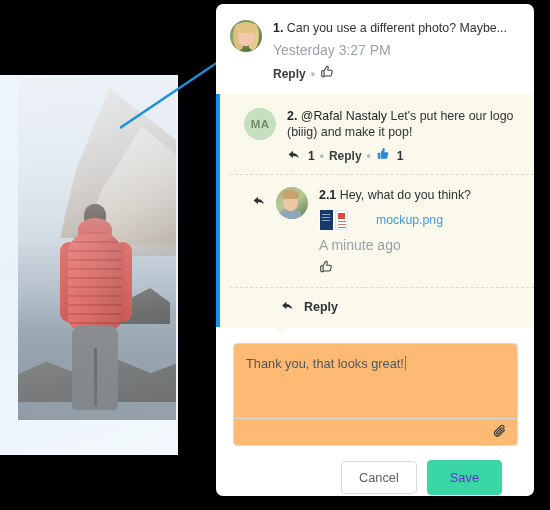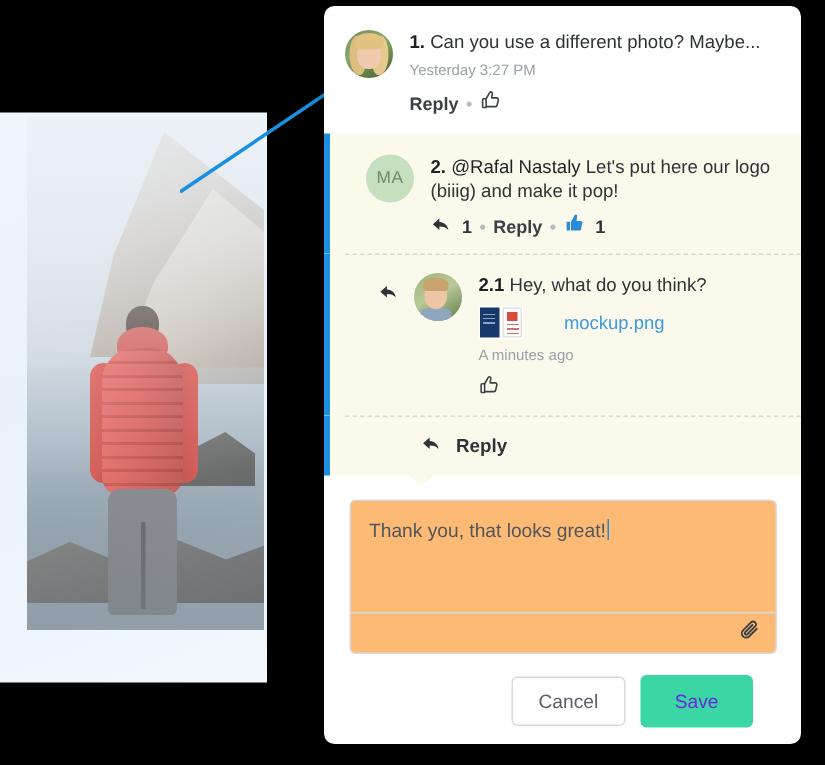--- a/index.html
+++ b/index.html
@@ -195,21 +195,21 @@
   .av-woman .hair-top {
     position: absolute; left: 6px; top: 2px;
     width: 20px; height: 11px; border-radius: 50% 50% 30% 30%;
     background: #e2c384;
   }
 
   .av-initials {
     background: #c6dfbe;
     color: #6e8c66;
     display: flex; align-items: center; justify-content: center;
-    font-size: 11.5px; font-weight: 400;
+    font-size: 11.5px; font-weight: 700;
     letter-spacing: .3px;
   }
 
   .av-man { background: linear-gradient(150deg, #9db37c 0%, #b9c99a 45%, #5d7b46 100%); }
   .av-man .face {
     position: absolute; left: 7px; top: 6px;
     width: 15px; height: 18px; border-radius: 46%;
     background: #eec5a5;
   }
   .av-man .hair {
@@ -227,21 +227,21 @@
 
   .c-text {
     font-size: 12.4px;
     line-height: 16px;
     color: #2f3337;
   }
   .c-text .idx { font-weight: 700; color: #1d2227; }
   .c-text .mention { font-weight: 400; color: #1d2227; }
 
   .c-time {
-    font-size: 10px;
+    font-size: 14px;
     color: #9aa1a8;
     margin-top: 6px;
   }
 
   .c-actions {
     margin-top: 7px;
     display: flex;
     align-items: center;
     font-size: 12px;
     font-weight: 700;
@@ -506,21 +506,21 @@
         </div>
         <div class="c-body">
           <div class="c-text"><span class="idx">2.1</span> <span>Hey, what do you think?</span></div>
           <div class="file-row">
             <span class="file-thumb">
               <span class="ft-left"></span>
               <span class="ft-right"></span>
             </span>
             <span class="file-name">mockup.png</span>
           </div>
-          <div class="c-time">A minutes ago</div>
+          <div class="c-time">A minute ago</div>
           <div class="c-actions">
             <span class="thumb-ico">
               <svg width="14" height="14" viewBox="0 0 24 24" fill="none" stroke="#3b4045" stroke-width="1.8" stroke-linejoin="round">
                 <path d="M7 10v10H4a1 1 0 0 1-1-1v-8a1 1 0 0 1 1-1h3z"></path>
                 <path d="M7 10l4.2-7.2a1.6 1.6 0 0 1 2.9 1.2L13.3 9H19a2 2 0 0 1 1.95 2.45l-1.4 6A2 2 0 0 1 17.6 19H7"></path>
               </svg>
             </span>
           </div>
         </div>
       </div>

